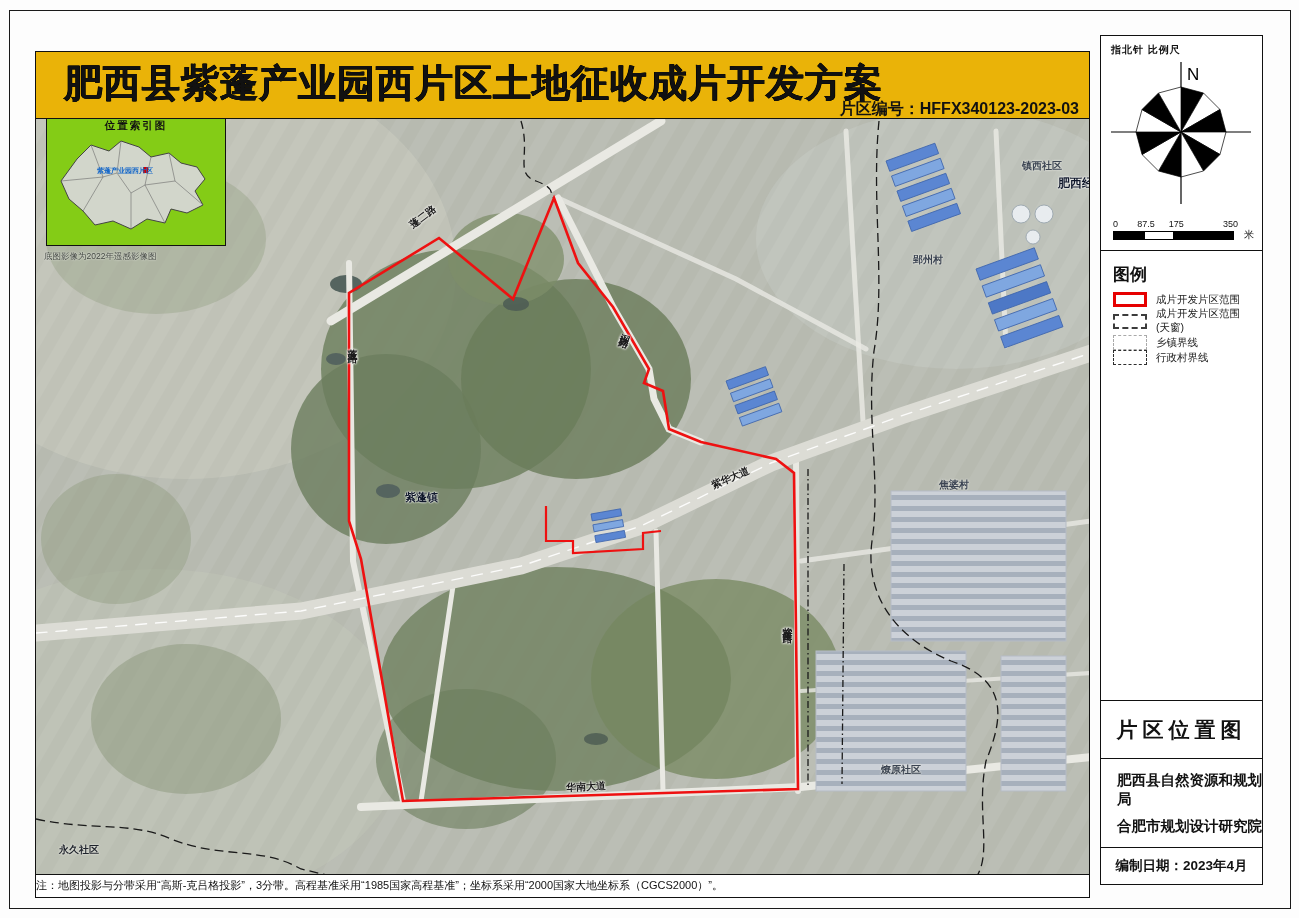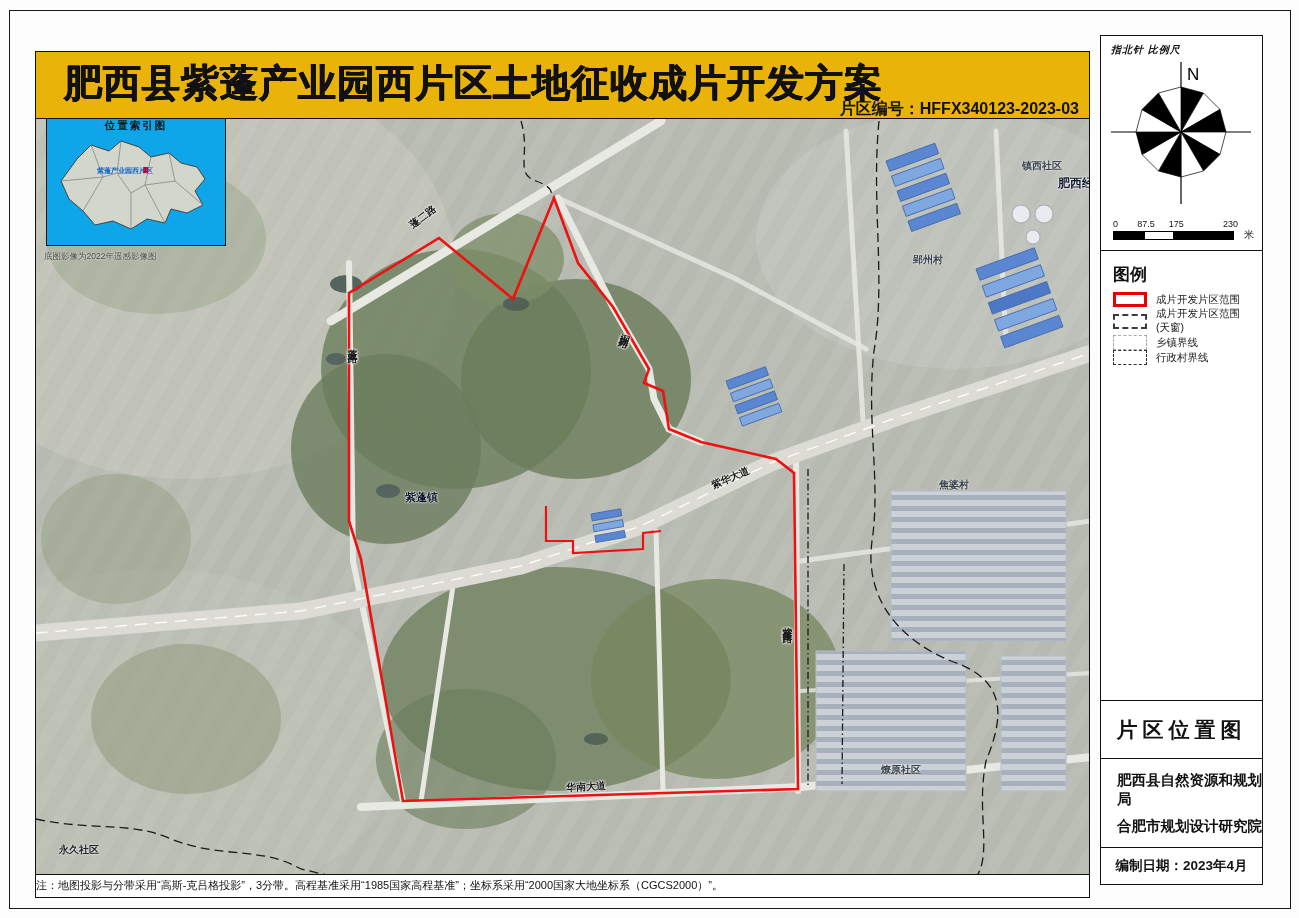--- a/index.html
+++ b/index.html
@@ -20,37 +20,37 @@
   #mapsvg{position:absolute;left:0;top:0;}
   .road-label{position:absolute;font-size:10px;font-weight:bold;color:#1c1c1c;white-space:nowrap;
       text-shadow:0 0 2px #f2f2ee,0 0 2px #f2f2ee,0 0 3px #f2f2ee;transform-origin:left center;}
   .vert{writing-mode:vertical-rl;letter-spacing:2px;}
   .place-blue{position:absolute;font-size:11px;font-weight:bold;color:#0f172a;white-space:nowrap;
       text-shadow:0 0 2px #fff,0 0 2px #fff;padding-left:36px;}
   .place-small{position:absolute;font-size:10px;font-weight:bold;color:#3b4452;white-space:nowrap;
       text-shadow:0 0 2px #e8e8e2,0 0 2px #e8e8e2;}
 
   
-  #inset{left:10px;top:-3px;width:180px;height:130px;background:#0ea5e9;border:1.5px solid #111;box-sizing:border-box;z-index:5;}
+  #inset{left:10px;top:-3px;width:180px;height:130px;background:#84cc16;border:1.5px solid #111;box-sizing:border-box;z-index:5;}
   #inset-title{position:absolute;left:0;right:0;top:2px;text-align:center;font-size:10.5px;font-weight:bold;letter-spacing:2px;}
   #inset-caption{left:8px;top:132px;font-size:8.5px;color:#40453f;text-shadow:0 0 2px #fff;z-index:5;}
 
   
   #watermark{left:495px;top:315px;display:flex;align-items:center;gap:10px;color:#fff;opacity:.93;z-index:6;}
   #watermark .wm-text{font-size:30px;letter-spacing:3px;font-weight:500;text-shadow:0 1px 3px rgba(0,0,0,.25);}
 
   
   #note{left:35px;top:874px;width:1055px;height:24px;border:1.5px solid #111;box-sizing:border-box;
         background:#fff;font-size:11px;line-height:20px;padding-left:0;white-space:nowrap;overflow:hidden;}
 
   
   #sidebar{left:1100px;top:35px;width:163px;height:850px;border:1.5px solid #111;box-sizing:border-box;background:#fff;}
   .sec{position:absolute;left:0;width:100%;box-sizing:border-box;}
   #sec-compass{top:0;height:215px;border-bottom:1.5px solid #111;}
-  #compass-caption{position:absolute;left:10px;top:7px;font-size:10px;font-weight:bold;letter-spacing:1px;font-style:italic;}
+  #compass-caption{position:absolute;left:10px;top:7px;font-size:10px;font-weight:bold;letter-spacing:1px;}
   #sec-legend{top:215px;height:450px;border-bottom:1.5px solid #111;padding:10px 12px;}
   #legend-title{font-size:17px;font-weight:900;margin:2px 0 6px 0;}
   .lg-row{display:flex;align-items:center;gap:9px;}
   .sw{width:34px;height:15px;box-sizing:border-box;background:#fff;flex:0 0 auto;}
   .sw1{border:3px solid #e60000;}
   .sw2{border:2px dashed #3c3c3c;}
   .sw3{border:1px dashed #a9a9a9;}
   .sw4{border:1.5px dashed #2d2d2d;}
   .lg-label{font-size:10.5px;color:#222;}
   #sec-loctitle{top:665px;height:58px;border-bottom:1.5px solid #111;display:flex;align-items:center;justify-content:center;}
@@ -254,21 +254,21 @@
             <path d="M0,0 L-22.5,-38.97 L0,-45 Z" fill="#fff"></path>
           </g>
           <text x="6" y="-52" font-size="17" stroke="none" fill="#000">N</text>
         </g>
       </svg>
       <div id="scale">
         <div id="scale-ticks">
           <span style="left:0%;">0</span>
           <span style="left:20%;">87.5</span>
           <span style="left:46%;">175</span>
-          <span style="left:91%;">230</span>
+          <span style="left:91%;">350</span>
         </div>
         <div id="scale-bar">
           <div class="sb1"></div>
             <div class="sb2"></div>
             <div class="sb3"></div>
         </div>
         <span id="scale-unit">米</span>
       </div>
     </div>
 

